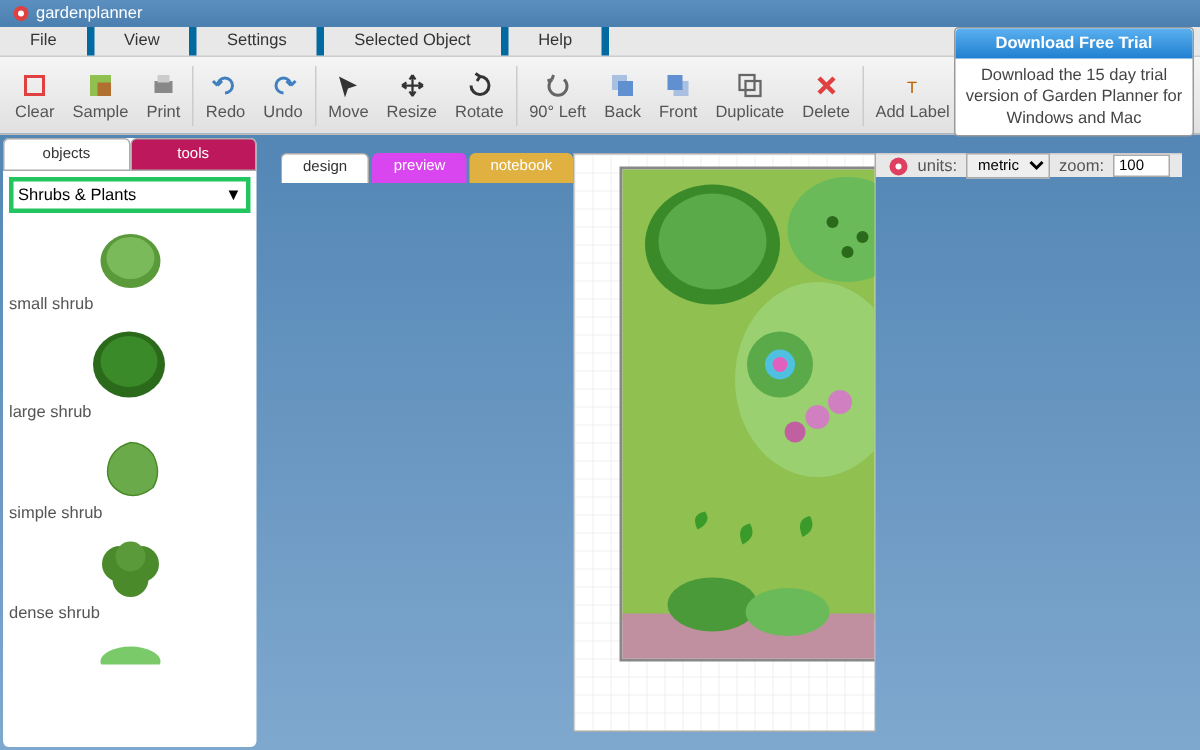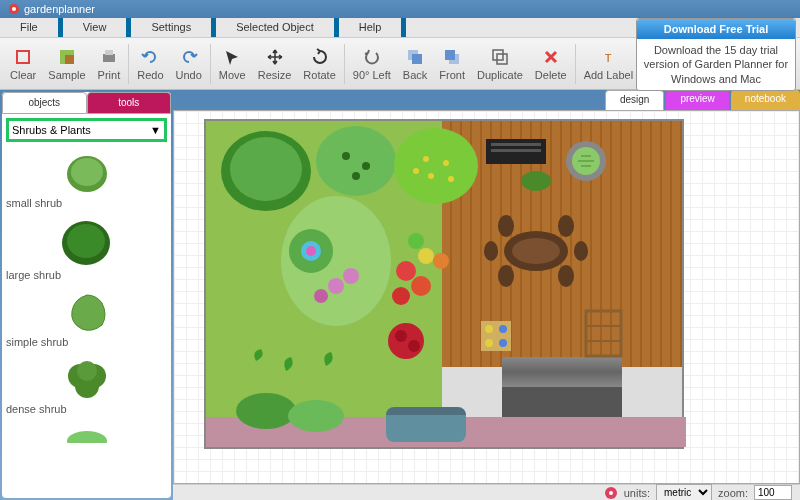--- a/index.html
+++ b/index.html
@@ -17,21 +17,21 @@
 .trial-txt{padding:4px;text-align:center;color:#444;line-height:1.3}
 .main{display:flex;height:410px}
 .sidebar{width:169px;background:#fff;margin:2px;border-radius:4px;display:flex;flex-direction:column}
 .sidetabs{display:flex;height:22px}
 .sidetab{flex:1;text-align:center;padding:4px;border:1px solid #aaa;background:#be185d;color:#fff;border-radius:4px 4px 0 0;font-size:10px}
 .sidetab.active{background:#fff;color:#333}
 .catsel{margin:4px;padding:3px;border:3px solid #22c55e;display:flex;justify-content:space-between;align-items:center;font-size:10px}
 .objlist{flex:1;overflow-y:auto;padding:4px}
 .objitem{text-align:left;margin-bottom:8px;color:#555;font-size:10px}
 .objitem svg{display:block;margin:0 auto 2px}
-.canvas-area{flex:1;margin:0;display:flex;flex-direction:column}
+.canvas-area{flex:1;margin:12px;display:flex;flex-direction:row}
 .canvastabs{display:flex;justify-content:flex-end;height:20px}
 .ctab{padding:3px 14px;margin-left:2px;border-radius:4px 4px 0 0;font-size:10px;color:#fff}
 .ctab.design{background:#fff;color:#333;border:1px solid #aaa;border-bottom:none}
 .ctab.preview{background:#d946ef}
 .ctab.notebook{background:#e0b040}
 .canvas{flex:1;background:#fff;border:1px solid #aaa;position:relative;overflow:hidden;background-image:linear-gradient(#eee 1px,transparent 1px),linear-gradient(90deg,#eee 1px,transparent 1px);background-size:12px 12px}
 .plan{position:absolute;top:8px;left:30px;width:480px;height:330px;border:2px solid #888}
 .lawn{position:absolute;left:0;top:0;width:240px;height:300px;background:#8fc050}
 .deck{position:absolute;right:0;top:0;width:240px;height:250px;background:repeating-linear-gradient(90deg,#b07030,#b07030 8px,#a06020 8px,#a06020 10px)}
 .paving{position:absolute;left:0;bottom:0;width:480px;height:30px;background:#c090a0}

